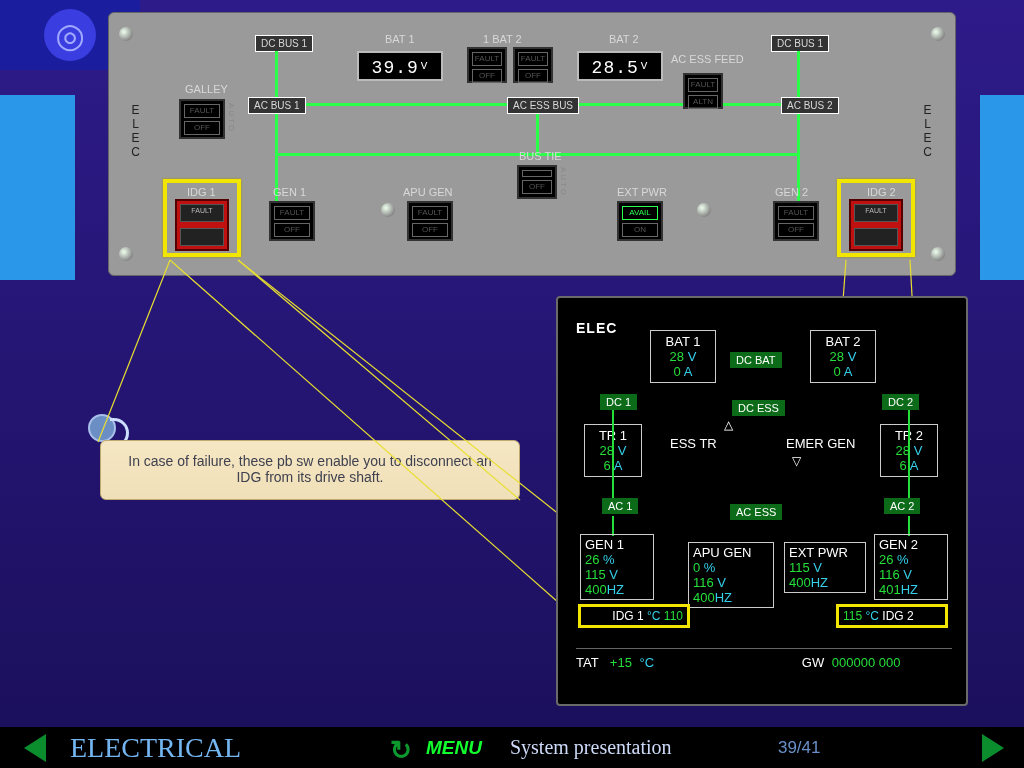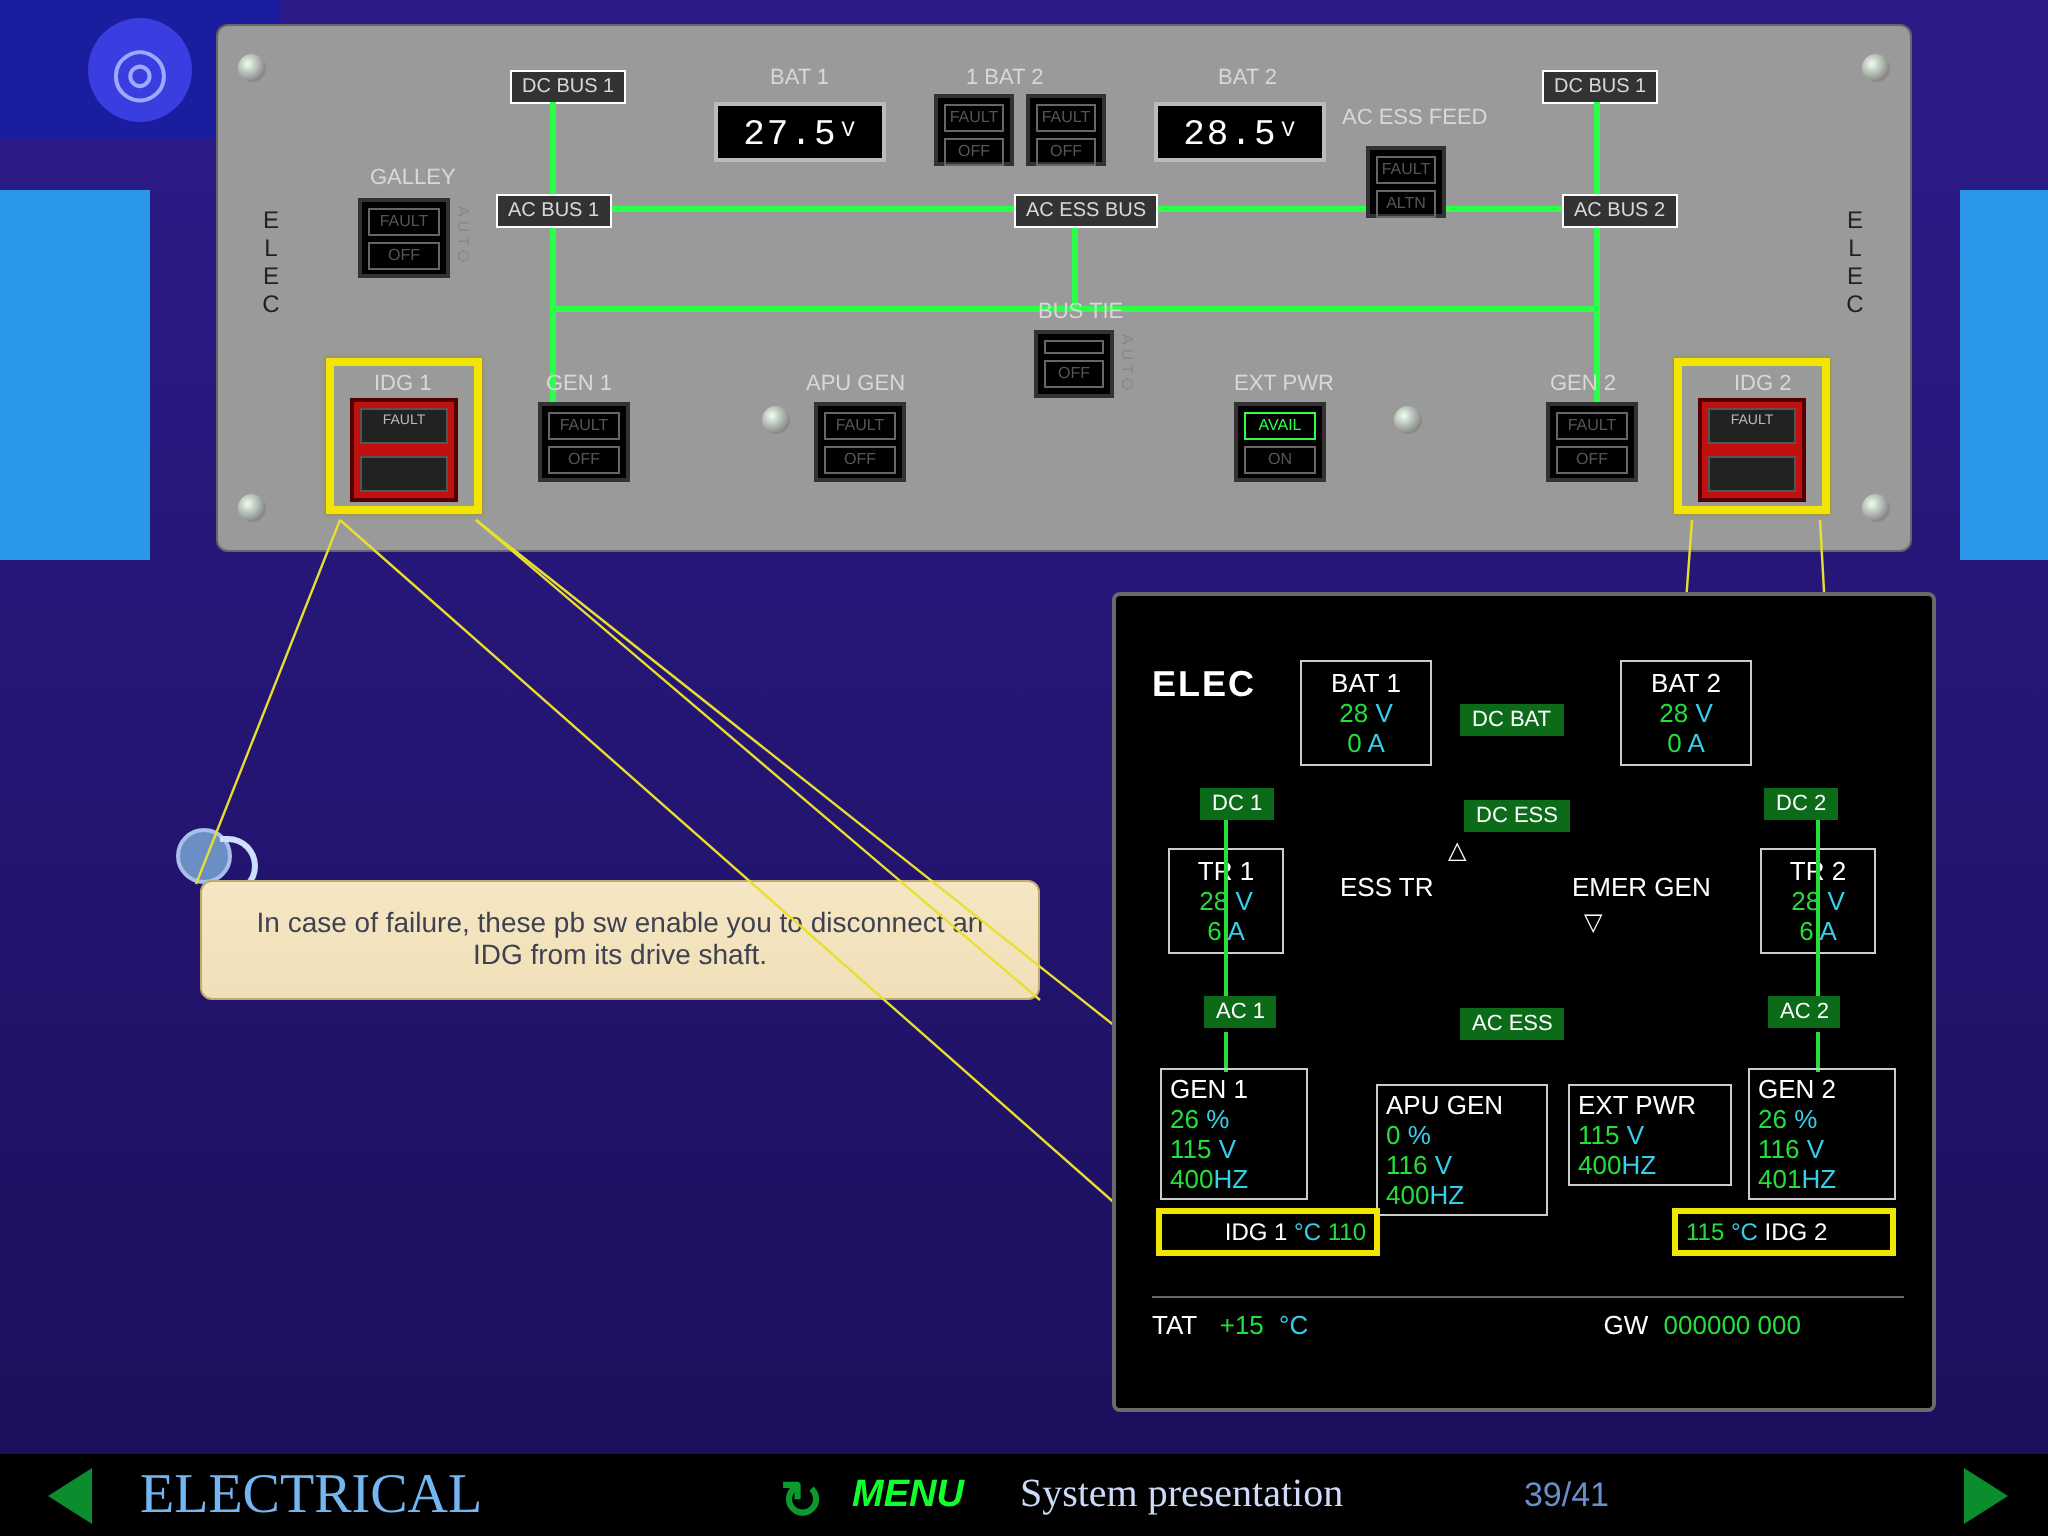--- a/index.html
+++ b/index.html
@@ -35,21 +35,21 @@
   .speaker{position:absolute;left:88px;top:414px;width:28px;height:28px;
     border-radius:50%;border:2px solid #a7bfe9;background:#6b8fc4;}
   .speaker::after{content:"";position:absolute;left:20px;top:2px;width:16px;height:24px;
     border:3px solid #cde0ff;border-left:none;border-radius:0 24px 24px 0;}
   .callout{position:absolute;left:100px;top:440px;width:420px;height:60px;
     background:linear-gradient(#f6e7c4,#efe0b8);border:1px solid #bfa970;border-radius:6px;
     color:#3f4150;font-size:14px;text-align:center;padding:12px 18px;}
   
   .ecam{position:absolute;left:556px;top:296px;width:412px;height:410px;background:#000;
     border:2px solid #6a6a6a;border-radius:4px;color:#eee;font-family:Arial;font-size:13px;}
-  .ecam .title{position:absolute;left:18px;top:34px;font-size:18px;font-weight:bold;color:#fff;letter-spacing:1px;}
+  .ecam .title{position:absolute;left:18px;top:22px;font-size:14px;font-weight:bold;color:#fff;letter-spacing:1px;}
   .ebox{position:absolute;border:1px solid #ccc;padding:3px 8px;color:#fff;text-align:center;}
   .g{color:#25de3a;}
   .bl{color:#36cfea;}
   .buslbl{position:absolute;background:#0c6b18;color:#fff;font-size:11px;padding:2px 6px;}
   .genbox{position:absolute;border:1px solid #ccc;color:#fff;font-size:13px;width:74px;padding:2px 4px;line-height:15px;}
   .genbox .g{font-size:13px;}
   .idg{position:absolute;border:3px solid #f2e500;background:#000;color:#fff;font-size:12px;
     padding:2px 4px;width:112px;text-align:right;}
   .temprow{position:absolute;left:18px;width:376px;top:350px;border-top:1px solid #666;
     padding-top:6px;font-size:13px;color:#fff;}
@@ -58,21 +58,21 @@
   
   .bbar{position:absolute;left:0;top:727px;width:1024px;height:41px;background:#000;
     display:flex;align-items:center;color:#fff;}
   .arrow{width:0;height:0;border-top:14px solid transparent;border-bottom:14px solid transparent;}
   .arrow.left{border-right:22px solid #0b8d2e;margin:0 24px;}
   .arrow.right{border-left:22px solid #0b8d2e;margin:0 20px;}
   .sectitle{font-family:"Times New Roman",serif;font-size:28px;color:#74b6f2;flex:0 0 320px;}
   .rearrow{width:26px;height:26px;margin-right:10px;color:#0c9a2f;font-size:26px;font-weight:bold;}
   .menu{color:#12ff2e;font-weight:bold;font-size:19px;margin-right:28px;font-style:italic;}
   .subtitle{color:#cddaf8;font-size:20px;font-family:"Times New Roman",serif;flex:0 0 240px;}
-  .page{color:#698fc9;font-size:17px;margin-left:12px;}
+  .page{color:#698fc9;font-size:17px;margin-left:28px;}
   svg.lines{position:absolute;left:0;top:0;pointer-events:none;}
 </style>
 </head>
 <body>
 
 <div class="leftstrip"></div>
 <div class="topright"></div>
 
 <div class="logo">
   <div class="logo-inner">◎</div>
@@ -100,21 +100,21 @@
   <div class="gline" style="left:688px;top:38px;width:3px;height:52px"></div>
   <div class="gline" style="left:139px;top:90px;width:584px;height:3px"></div>
   <div class="gline" style="left:166px;top:90px;width:3px;height:110px"></div>
   <div class="gline" style="left:688px;top:90px;width:3px;height:110px"></div>
   <div class="gline" style="left:166px;top:140px;width:525px;height:3px"></div>
   <div class="gline" style="left:427px;top:92px;width:3px;height:50px"></div>
   <div class="gline" style="left:314px;top:200px;width:3px;height:28px"></div>
   <div class="gline" style="left:527px;top:200px;width:3px;height:28px"></div>
 
   <div class="digital" style="left:248px;top:38px">
-    <span>27.5</span><span class="unit">V</span>
+    <span>39.9</span><span class="unit">V</span>
   </div>
   <div class="digital" style="left:468px;top:38px">
     <span>28.5</span><span class="unit">V</span>
   </div>
 
   <div class="lbl" style="left:76px;top:70px">GALLEY</div>
   <div class="pb" style="left:70px;top:86px">
     <div class="top">FAULT</div>
       <div>OFF</div>
   </div>

